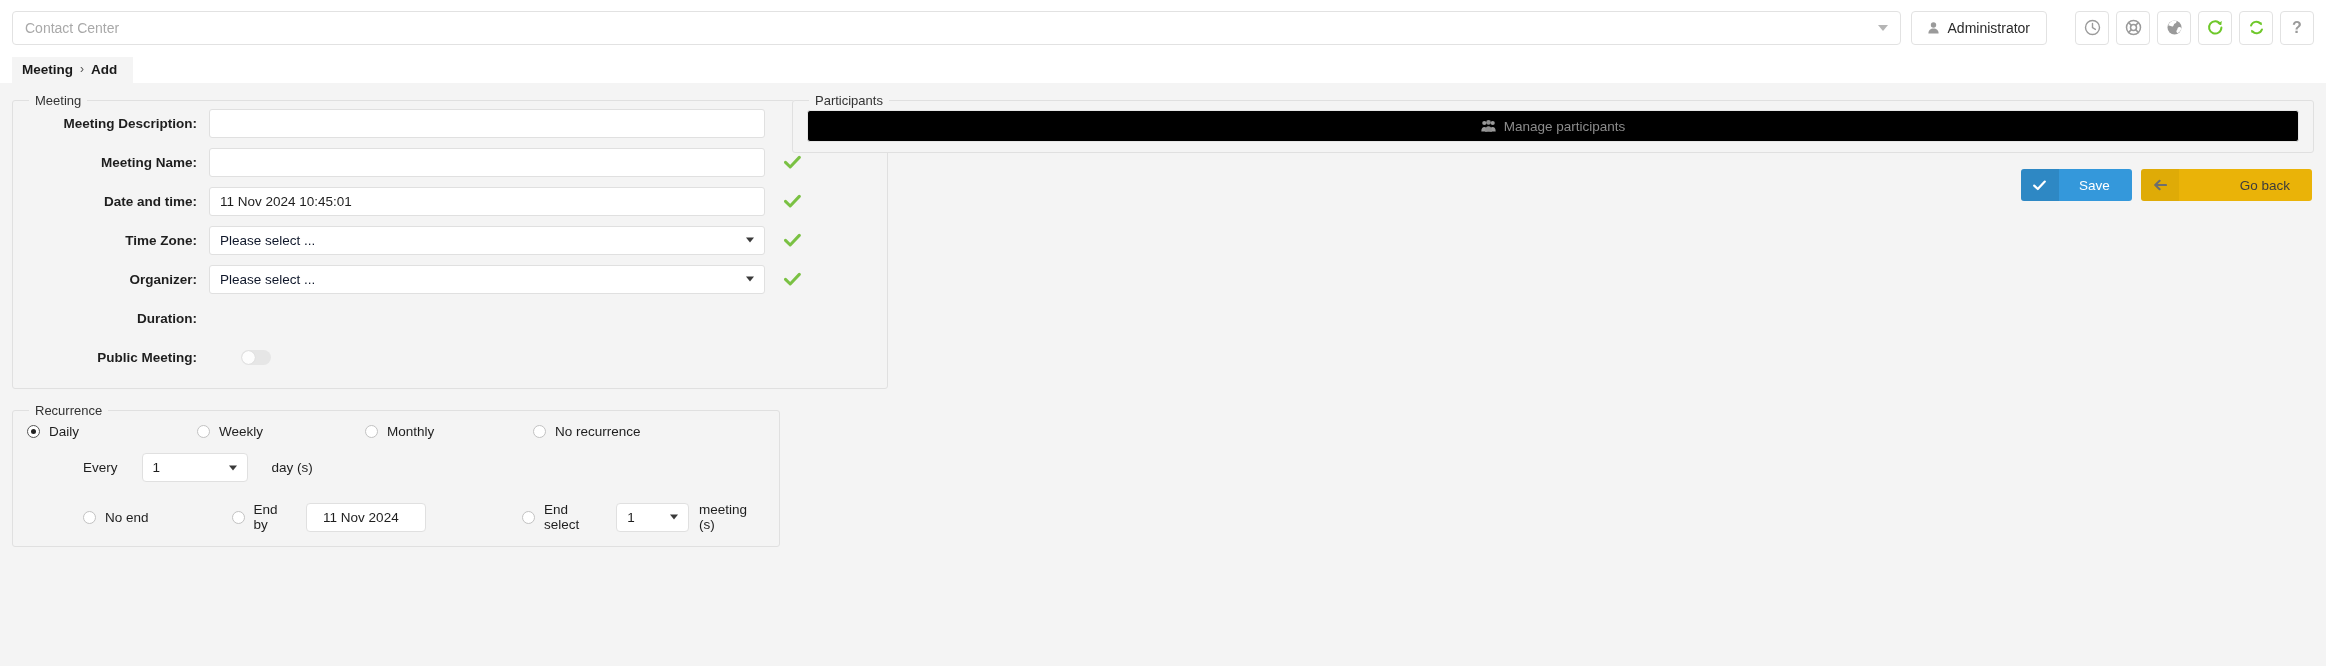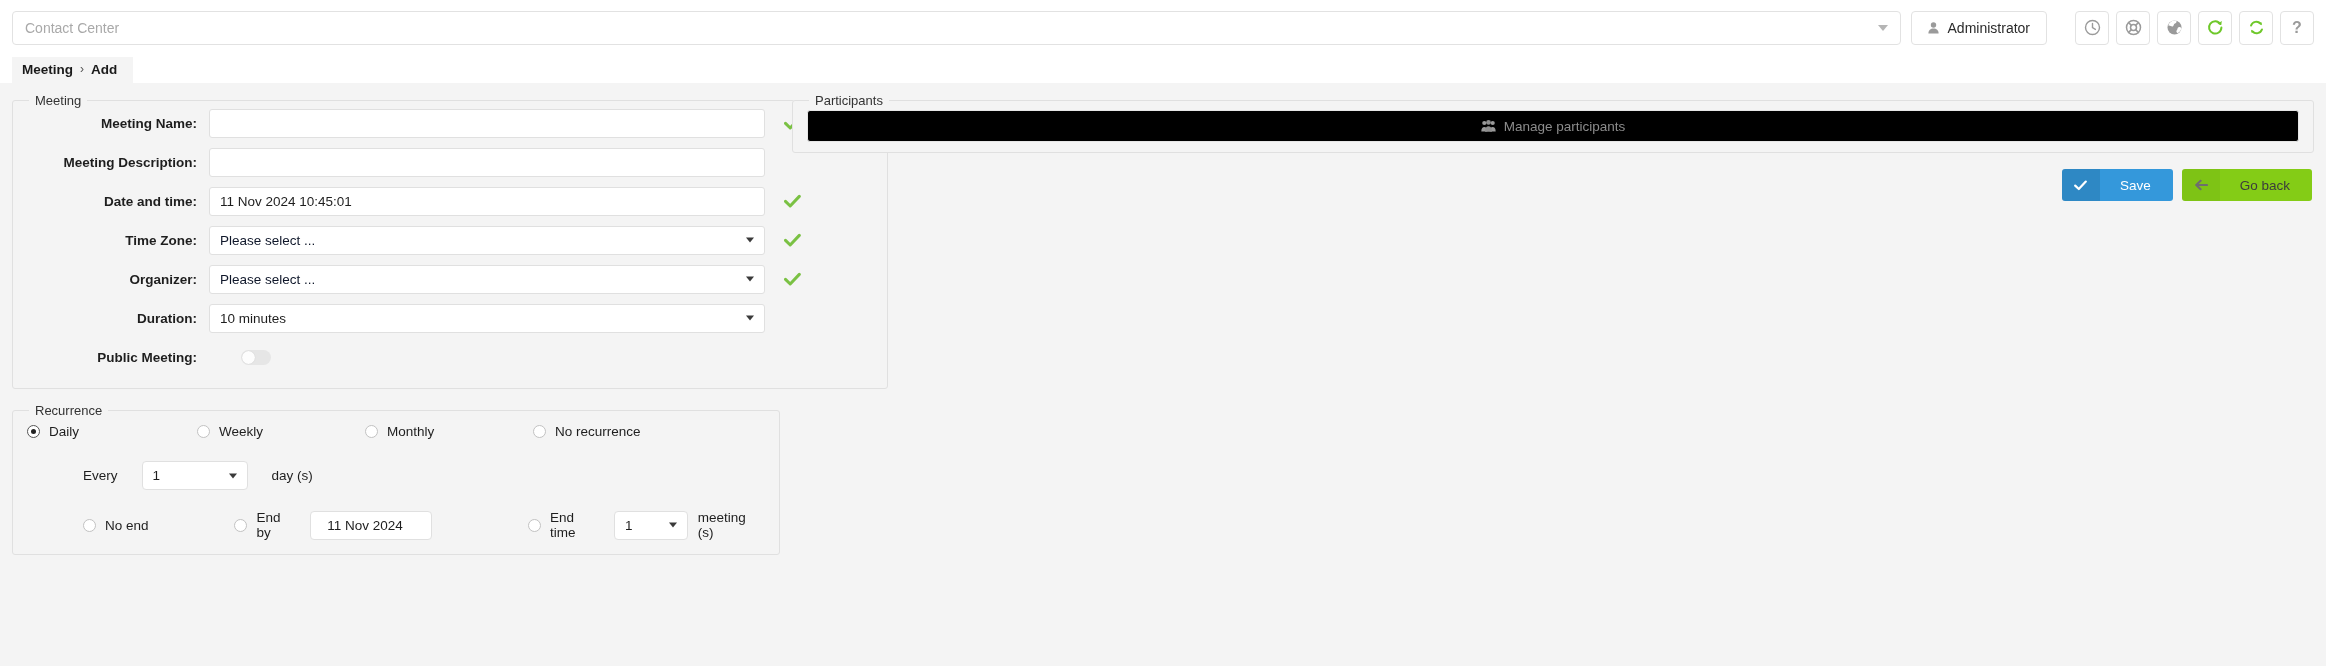--- a/index.html
+++ b/index.html
@@ -187,21 +187,21 @@
   .toggle .knob {
     position: absolute;
     left: 1px; top: 1px;
     width: 13px; height: 13px;
     border-radius: 50%;
     background: #fdfdfd;
     box-shadow: 0 0 1px rgba(0,0,0,.18);
   }
 
   
-  .rec-row1 { display: flex; align-items: flex-end; margin: 6px 0 22px 0; }
+  .rec-row1 { display: flex; align-items: flex-end; margin: 6px 0 14px 0; }
   .rec-opt { display: flex; align-items: center; gap: 9px; font-size: 13.5px; color: #1e1e1e; cursor: pointer; }
   .radio {
     width: 13px; height: 13px;
     border: 1px solid #c2c2c2;
     border-radius: 50%;
     background: #fff;
     position: relative;
     flex: 0 0 13px;
   }
   .radio.on { border-color: #555; }
@@ -269,21 +269,21 @@
     overflow: hidden;
     border: none;
   }
   .btn .ic {
     width: 38px; height: 100%;
     display: flex; align-items: center; justify-content: center;
   }
   .btn .lb { padding: 0 22px 0 20px; white-space: nowrap; }
   .btn-save { background: #3498db; color: #fff; }
   .btn-save .ic { background: rgba(0,0,0,.10); }
-  .btn-back { background: #84cc16; color: #3c3c3c; }
+  .btn-back { background: #eab308; color: #3c3c3c; gap: 41px; }
   .btn-back .ic { background: rgba(0,0,0,.045); }
 </style>
 </head>
 <body>
 
 <div class="topbar">
 
   <div class="cc-select">
     <span class="ph">Contact Center</span>
     <span class="caret-sm"></span>
@@ -356,41 +356,41 @@
 </div>
 
 <div class="page">
 
   <div class="col-left">
 
     <fieldset class="box">
       <legend>Meeting</legend>
 
       <div class="frow">
+        <div class="flabel">Meeting Description:</div>
+        <div class="fctl">
+          <div class="inp">
+            <span></span>
+          </div>
+        </div>
+        <div class="okmark empty">
+          <svg width="17" height="15" viewBox="0 0 17 15">
+            <path d="M1.5 7.4 L6.2 12.0 L15.3 2.4" fill="none" stroke="#7ac143" stroke-width="3" stroke-linecap="round" stroke-linejoin="round"></path>
+          </svg>
+        </div>
+      </div>
+
+      <div class="frow">
         <div class="flabel">Meeting Name:</div>
         <div class="fctl">
           <div class="inp">
             <span></span>
           </div>
         </div>
         <div class="okmark">
-          <svg width="17" height="15" viewBox="0 0 17 15">
-            <path d="M1.5 7.4 L6.2 12.0 L15.3 2.4" fill="none" stroke="#7ac143" stroke-width="3" stroke-linecap="round" stroke-linejoin="round"></path>
-          </svg>
-        </div>
-      </div>
-
-      <div class="frow">
-        <div class="flabel">Meeting Description:</div>
-        <div class="fctl">
-          <div class="inp">
-            <span></span>
-          </div>
-        </div>
-        <div class="okmark empty">
           <svg width="17" height="15" viewBox="0 0 17 15">
             <path d="M1.5 7.4 L6.2 12.0 L15.3 2.4" fill="none" stroke="#7ac143" stroke-width="3" stroke-linecap="round" stroke-linejoin="round"></path>
           </svg>
         </div>
       </div>
 
       <div class="frow">
         <div class="flabel">Date and time:</div>
         <div class="fctl">
           <div class="inp">
@@ -429,26 +429,20 @@
         </div>
         <div class="okmark">
           <svg width="17" height="15" viewBox="0 0 17 15">
             <path d="M1.5 7.4 L6.2 12.0 L15.3 2.4" fill="none" stroke="#7ac143" stroke-width="3" stroke-linecap="round" stroke-linejoin="round"></path>
           </svg>
         </div>
       </div>
 
       <div class="frow">
         <div class="flabel">Duration:</div>
-        <div class="fctl">
-          <div class="inp sel">
-            <span>10 minutes</span>
-            <span class="caret-dk"></span>
-          </div>
-        </div>
         <div class="okmark empty">
           <svg width="17" height="15" viewBox="0 0 17 15">
             <path d="M1.5 7.4 L6.2 12.0 L15.3 2.4" fill="none" stroke="#7ac143" stroke-width="3" stroke-linecap="round" stroke-linejoin="round"></path>
           </svg>
         </div>
       </div>
 
       <div class="frow" style="margin-bottom:2px;gap:32px;">
         <div class="flabel">Public Meeting:</div>
         <div class="fctl">
@@ -505,21 +499,21 @@
         <div class="rec-opt" style="gap:9px;">
           <span class="radio"></span>
           <span>End by</span>
         </div>
         <div class="datebox" style="margin-left:12px;">
           <span>11 Nov 2024</span>
         </div>
 
         <div class="rec-opt" style="gap:9px; margin-left:96px;">
           <span class="radio"></span>
-          <span>End time</span>
+          <span>End select</span>
         </div>
         <div class="numsel" style="width:74px; margin-left:11px;">
           <span>1</span>
           <span class="caret-dk"></span>
         </div>
         <span style="margin-left:10px;">meeting (s)</span>
       </div>
 
     </fieldset>
   </div>

